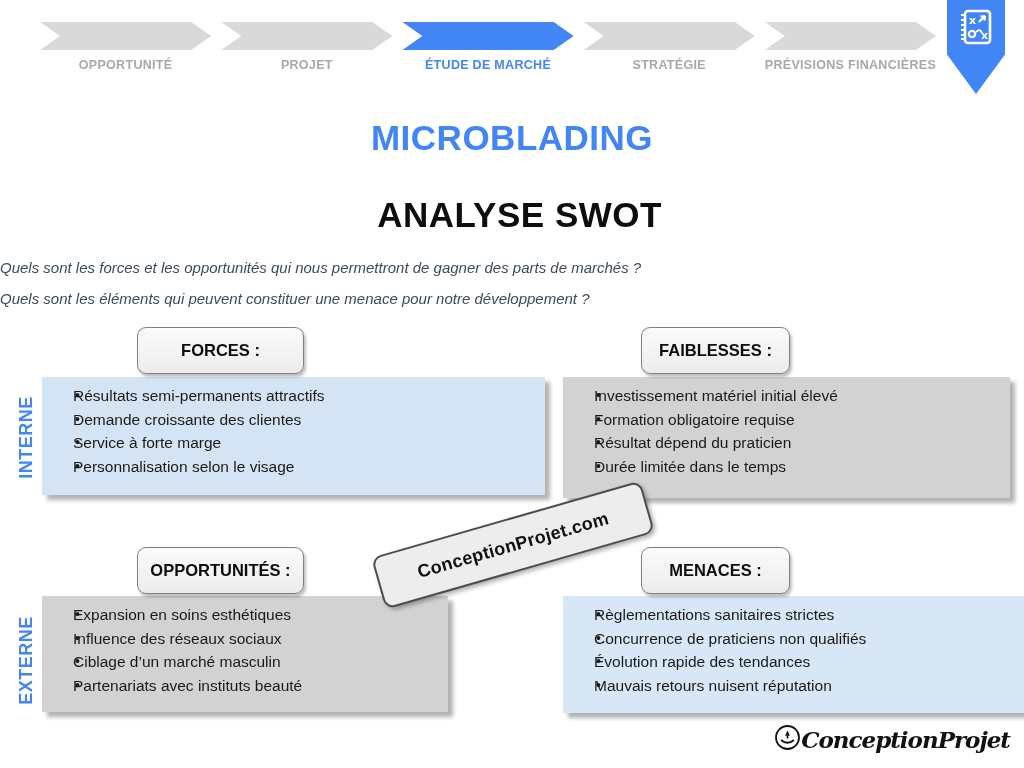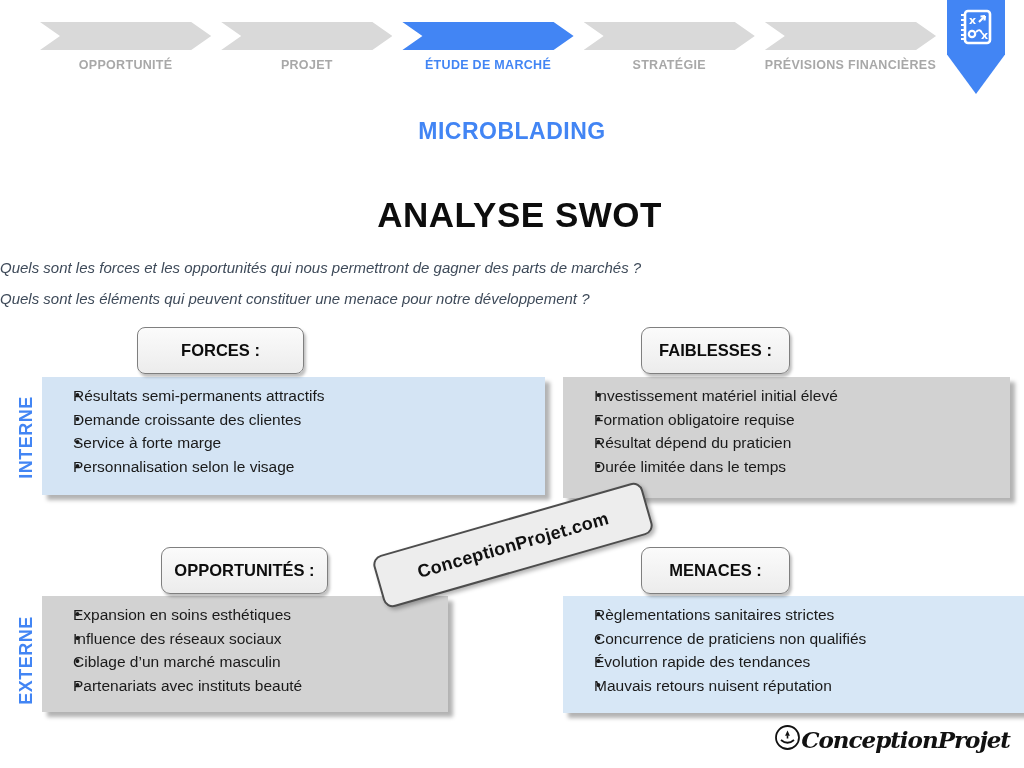--- a/index.html
+++ b/index.html
@@ -34,21 +34,21 @@
   
   .bookmark{
     position:absolute;left:947px;top:0;width:58px;height:94px;background:var(--blue);
     clip-path:polygon(0 0,100% 0,100% 58%,50% 100%,0 58%);
     display:flex;justify-content:center;filter:drop-shadow(2px 2px 2px rgba(0,0,0,.25));
   }
   .bookmark svg{margin-top:7px;}
   
   .title-main{
     position:absolute;left:0;top:118px;width:100%;text-align:center;
-    font-size:23px;font-weight:bold;color:var(--blue);letter-spacing:.5px;
+    font-size:35px;font-weight:bold;color:var(--blue);letter-spacing:.5px;
   }
   .title-sub{
     position:absolute;left:0;top:195px;width:100%;text-align:center;
     font-size:35px;font-weight:bold;color:#0d0d0d;letter-spacing:.5px;padding-left:15px;
   }
   .question{
     position:absolute;left:0;width:100%;text-align:left;font-style:italic;
     font-size:15px;color:var(--question);
   }
   .q1{top:259px;}
@@ -64,23 +64,23 @@
   .axis.interne{left:6px;top:385px;height:105px;}
   .axis.externe{left:6px;top:608px;height:105px;}
   
   .pill{
     position:absolute;height:47px;border:1.6px solid #7f7f7f;border-radius:9px;
     background:linear-gradient(#fbfbfb,#ececec);
     display:flex;align-items:center;justify-content:center;
     font-size:16.5px;font-weight:bold;color:#0d0d0d;
     box-shadow:2px 3px 3px rgba(0,0,0,.25);z-index:2;
   }
-  .pill-forces{left:137px;top:327px;width:167px;border-radius:8px;}
+  .pill-forces{left:137px;top:327px;width:167px;}
   .pill-faiblesses{left:641px;top:327px;width:149px;}
-  .pill-opportunites{left:137px;top:547px;width:167px;margin-left:24px;}
+  .pill-opportunites{left:137px;top:547px;width:167px;}
   .pill-menaces{left:641px;top:547px;width:149px;}
   
   .qbox{
     position:absolute;box-shadow:5px 5px 4px rgba(0,0,0,.3);padding-top:7px;
   }
   .qbox ul{list-style:none;}
   .qbox li{
     position:relative;padding-left:31px;font-size:15.5px;color:var(--ink);
     line-height:23.5px;white-space:nowrap;
   }

